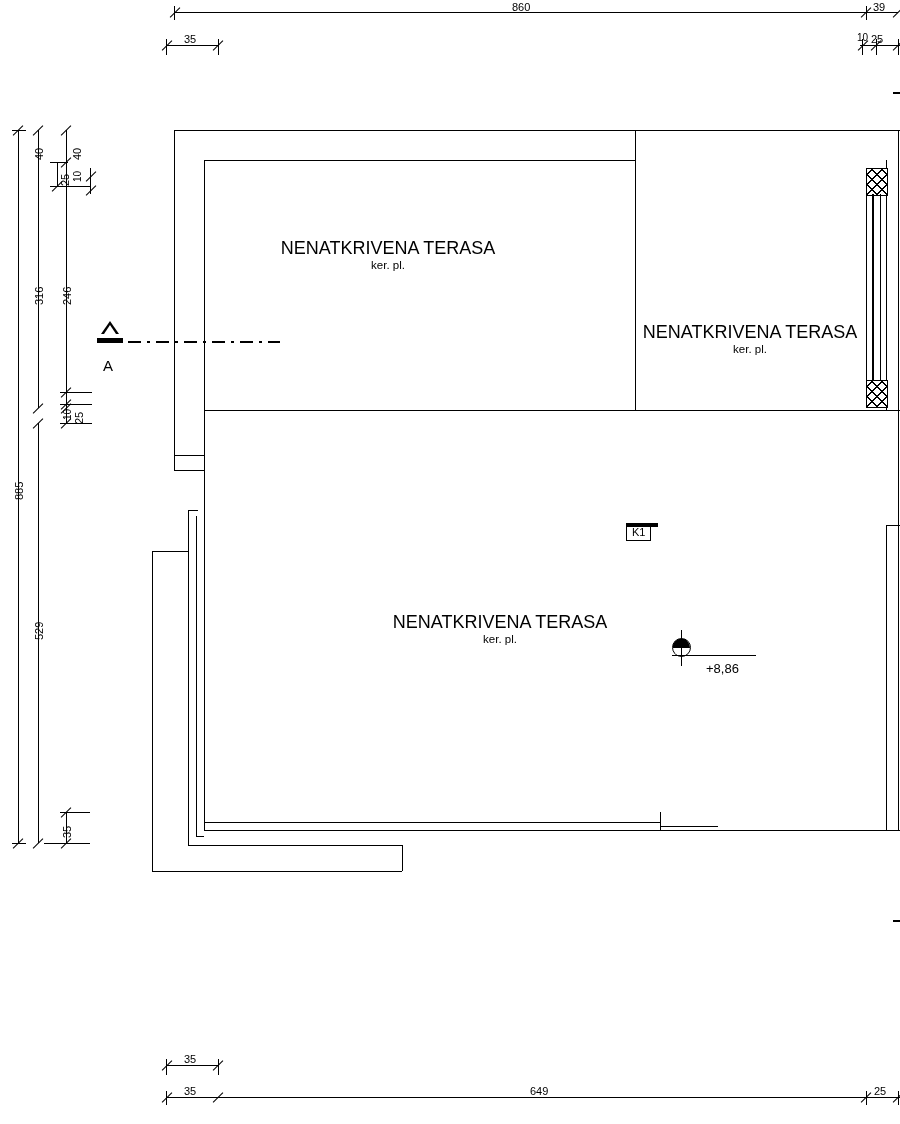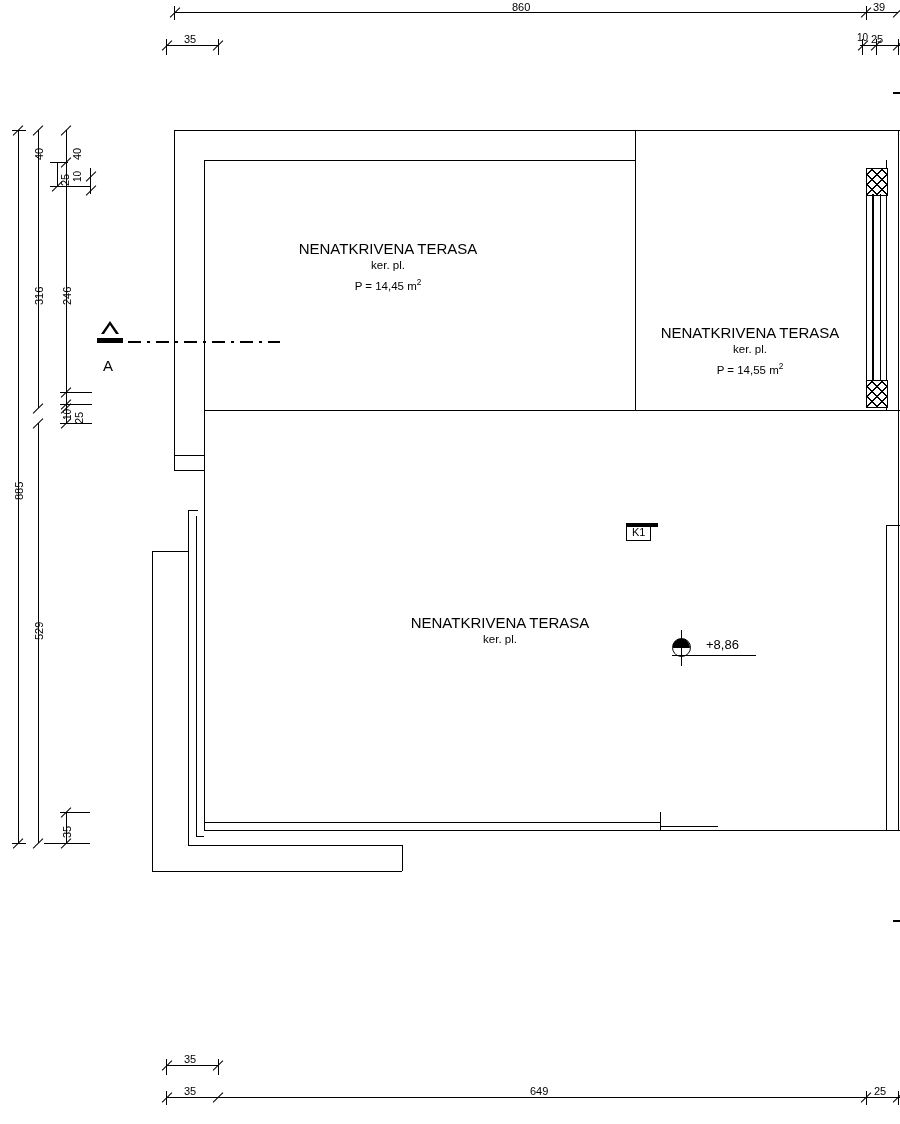--- a/index.html
+++ b/index.html
@@ -58,21 +58,21 @@
 
   
   .room {
     position: absolute;
     text-align: center;
     font-size: 12.5px;
     line-height: 17px;
     white-space: nowrap;
     color: #000;
   }
-  .room .l1 { font-size: 15px; }
+  .room .l1 { font-size: 18px; }
   .room .l2 { font-size: 11.5px; }
   .room .l3 { font-size: 11.5px; }
   sup { font-size: 0.72em; vertical-align: super; }
 
   
   .sec-tri {
     position: absolute;
     width: 0; height: 0;
     border-left: 9px solid transparent;
     border-right: 9px solid transparent;
@@ -308,41 +308,39 @@
 
   <div class="sec-tri" style="left:101px; top:321px;"></div>
   <div class="sec-tri-inner" style="left:104px; top:325px;"></div>
   <div class="sec-bar" style="left:97px; top:338px; width:26px;"></div>
   <div class="sec-letter" style="left:103px; top:358px;">A</div>
   <div class="dashdot" style="left:128px; top:341px; width:152px;"></div>
 
   <div class="room" style="left:268px; top:240px; width:240px;">
     <div class="l1">NENATKRIVENA TERASA</div>
     <div class="l2">ker. pl.</div>
-    <div class="l3"><span>P = 14,45 m</span><sup>2</sup></div>
   </div>
 
   <div class="room" style="left:630px; top:324px; width:240px;">
     <div class="l1">NENATKRIVENA TERASA</div>
     <div class="l2">ker. pl.</div>
-    <div class="l3"><span>P = 14,55 m</span><sup>2</sup></div>
   </div>
 
   <div class="room" style="left:380px; top:614px; width:240px;">
     <div class="l1">NENATKRIVENA TERASA</div>
     <div class="l2">ker. pl.</div>
   </div>
 
   <div class="tag" style="left:626px; top:524px;">K1</div>
   <div class="tag-bar" style="left:626px; top:523px; width:32px;"></div>
 
   <div class="lvl-circle" style="left:672px; top:638px;"></div>
   <div class="vline" style="left:681px; top:630px; height:36px;"></div>
   <div class="hline" style="left:672px; top:655px; width:84px;"></div>
-  <div class="lvl-text" style="left:706px; top:638px;text-align:center;">+8,86</div>
+  <div class="lvl-text" style="left:706px; top:662px;text-align:center;">+8,86</div>
 
   <div class="hline" style="left:166px; top:1065px; width:52px;"></div>
   <div class="tick" style="left:160px; top:1065px;"></div>
   <div class="tick" style="left:211px; top:1065px;"></div>
   <div class="vline" style="left:166px; top:1059px; height:16px;"></div>
   <div class="vline" style="left:218px; top:1059px; height:16px;"></div>
   <div class="dim" style="left:184px; top:1054px;">35</div>
 
   <div class="hline" style="left:166px; top:1097px; width:52px;"></div>
   <div class="tick" style="left:160px; top:1097px;"></div>

